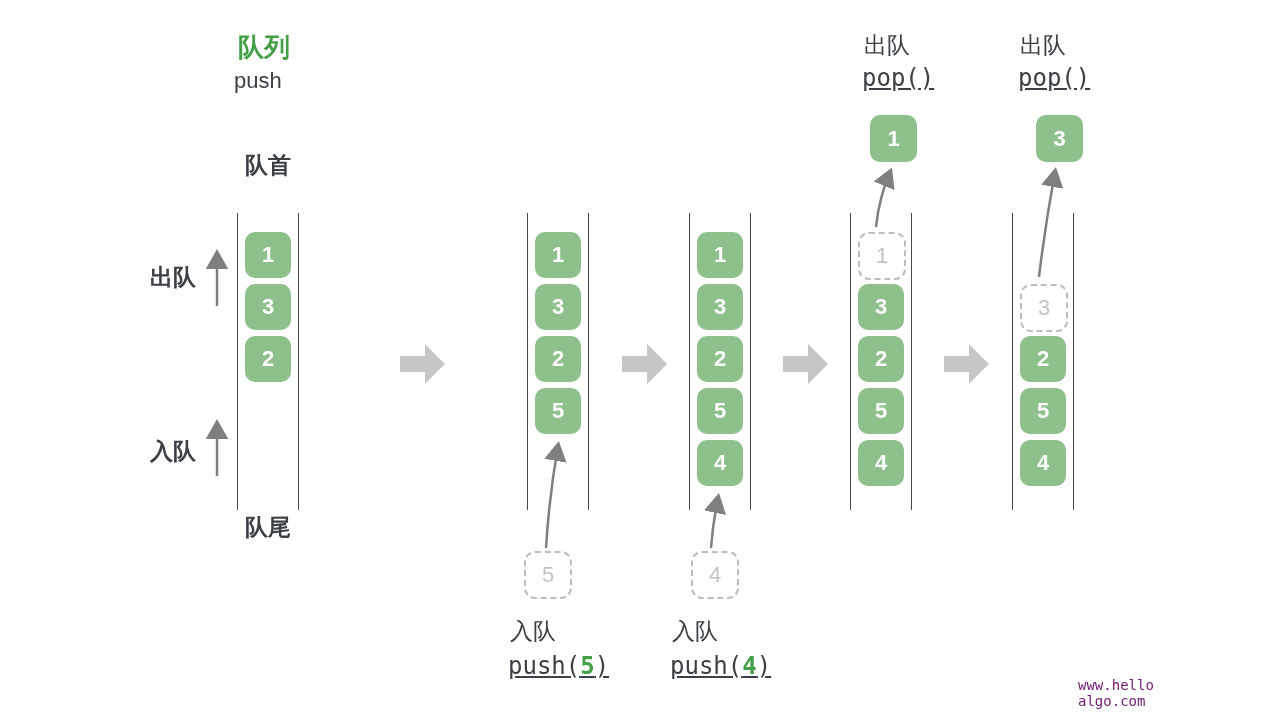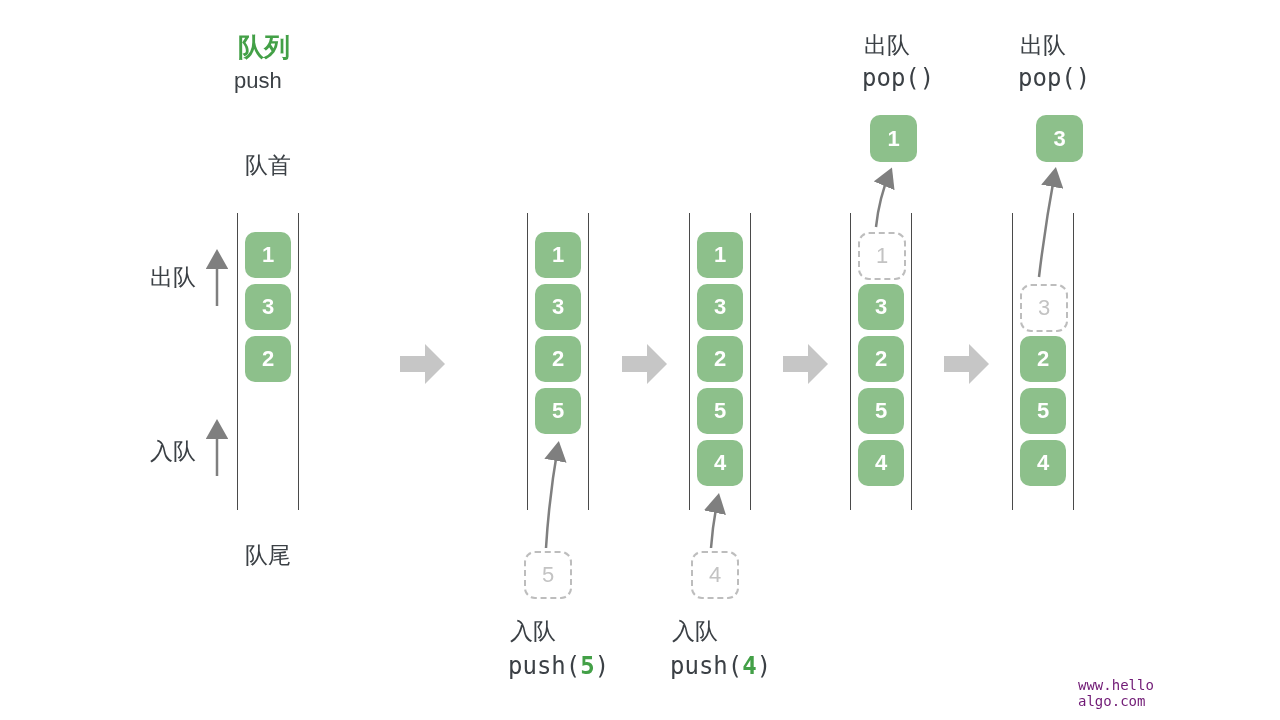--- a/index.html
+++ b/index.html
@@ -3,23 +3,23 @@
 <meta charset="utf-8">
 <style>
   html,body{margin:0;padding:0;background:#fff;}
   #canvas{
     position:relative;width:1155px;height:720px;background:#ffffff;
     font-family:"Liberation Sans",sans-serif;color:#3b4045;overflow:hidden;
   }
   .abs{position:absolute;}
   .title-zh{font-size:26px;font-weight:bold;color:#43a047;}
   .title-en{font-size:22px;color:#3b4045;}
-  .zh-label{font-size:23px;font-weight:normal;color:#3b4045;}
+  .zh-label{font-size:23px;font-weight:bold;color:#3b4045;}
   .zh-op{font-size:23px;color:#3b4045;}
-  .code{font-family:"DejaVu Sans Mono",monospace;font-size:24px;color:#3b4045;}
+  .code{font-family:"DejaVu Sans Mono",monospace;font-size:24px;color:#3b4045;text-decoration:underline;}
   .code .arg{color:#43a047;font-weight:bold;}
   .channel{
     position:absolute;top:213px;height:297px;width:62px;box-sizing:border-box;
     border-left:1.5px solid #4a4a4a;border-right:1.5px solid #4a4a4a;
   }
   .qbox{
     position:absolute;width:46px;height:46px;border-radius:10px;background:#8dc08b;
     color:#ffffff;font-size:22px;font-weight:bold;
     display:flex;align-items:center;justify-content:center;
   }
@@ -59,21 +59,21 @@
       <path d="M711,548 Q713,522 718,498"></path>
       <path d="M876,227 Q879,198 890,172"></path>
       <path d="M1039,277 Q1045,226 1055,172"></path>
     </g>
   </svg>
 
   <div class="abs title-zh" style="left:238px;top:30px;">队列</div>
   <div class="abs title-en" style="left:234px;top:68px;">push</div>
 
   <div class="abs zh-label center62" style="left:237px;top:150px;">队首</div>
-  <div class="abs zh-label center62" style="left:237px;top:540px;">队尾</div>
+  <div class="abs zh-label center62" style="left:237px;top:512px;">队尾</div>
 
   <div class="abs zh-label" style="left:150px;top:262px;">出队</div>
   <div class="abs zh-label" style="left:150px;top:436px;">入队</div>
 
   <div class="channel" style="left:237px;"></div>
   <div class="qbox" style="left:245px;top:232px;">1</div>
   <div class="qbox" style="left:245px;top:284px;">3</div>
   <div class="qbox" style="left:245px;top:336px;">2</div>
 
   <div class="channel" style="left:527px;"></div>

